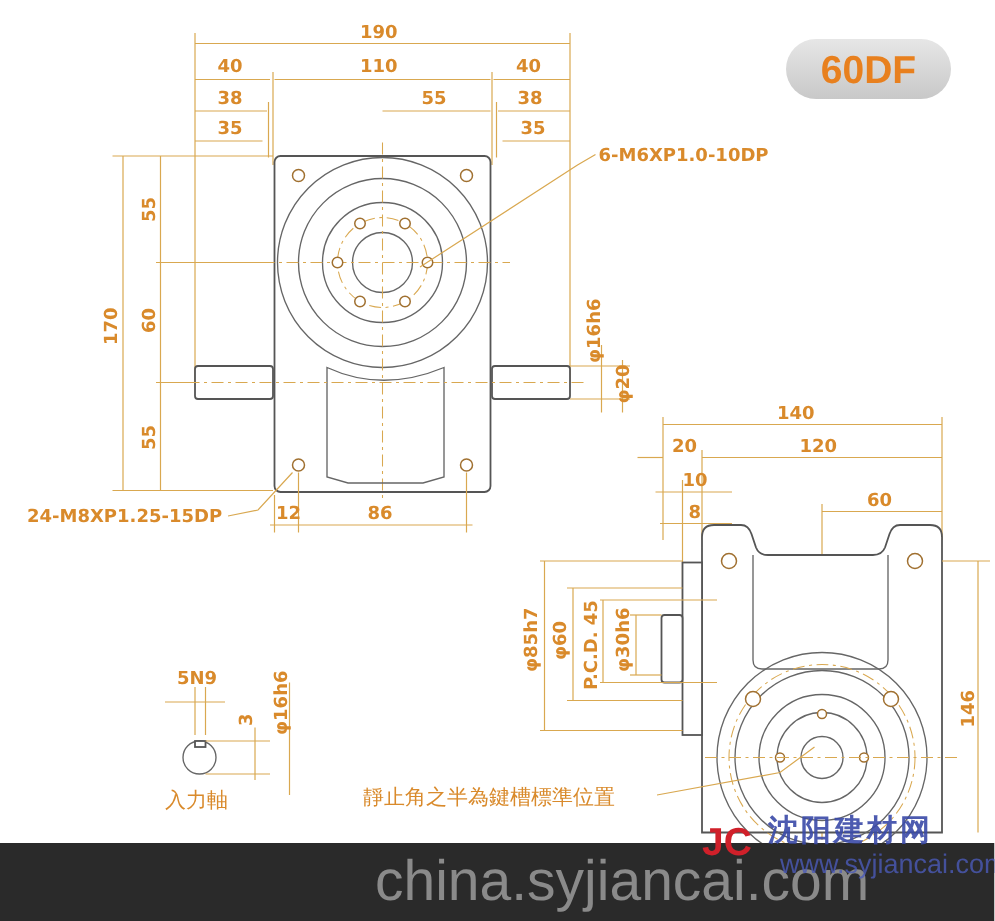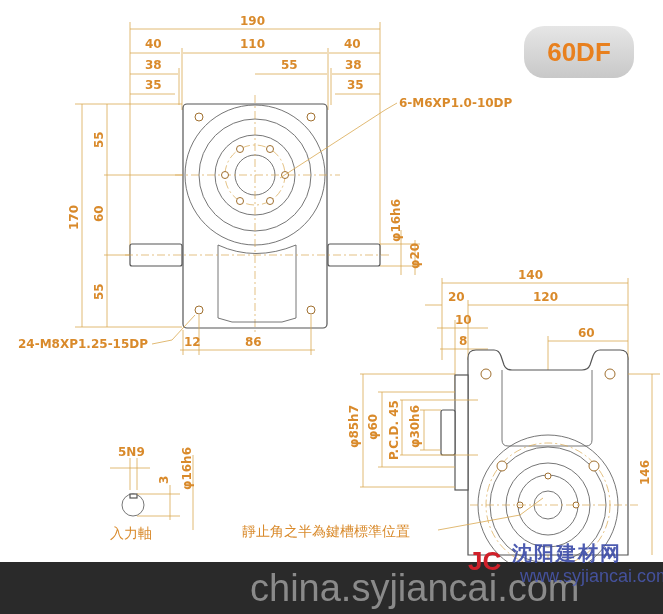--- a/index.html
+++ b/index.html
@@ -6,21 +6,21 @@
   body{width:663px;height:614px;position:relative;overflow:hidden;font-family:"DejaVu Sans",sans-serif;}
   #drawing{position:absolute;left:0;top:0;width:663px;height:614px;}
   .dim{fill:#d98a2b;font-family:"DejaVu Sans",sans-serif;font-size:12px;font-weight:bold;}
   .note{fill:#d98a2b;font-family:"DejaVu Sans",sans-serif;font-size:12px;font-weight:bold;}
   .cjk{fill:#d98a2b;font-family:"DejaVu Sans",sans-serif;font-size:14px;}
   .dl{stroke:#d9a850;stroke-width:0.8;fill:none;}
   .body{stroke:#555;stroke-width:1.2;fill:#fff;}
   .thin{stroke:#666;stroke-width:0.9;fill:none;}
   .center{stroke:#d9a850;stroke-width:0.7;stroke-dasharray:8 3 2 3;fill:none;}
   .hole{stroke:#a07030;stroke-width:1;fill:#fff;}
-  #badge{position:absolute;left:524px;top:26px;width:110px;height:52px;border-radius:20px;
+  #badge{position:absolute;left:524px;top:26px;width:110px;height:40px;border-radius:20px;
     background:linear-gradient(#e6e6e6,#c8c8c8);display:flex;align-items:center;justify-content:center;
     color:#e8801e;font-family:"Liberation Sans",sans-serif;font-weight:bold;font-size:26px;}
   #footer{position:absolute;left:0;top:562px;width:663px;height:52px;background:#2a2a2a;}
   #footer-text{position:absolute;left:250px;top:562px;color:#8a8a8a;font-family:"Liberation Sans",sans-serif;font-size:38px;line-height:52px;}
   #wm{position:absolute;left:512px;top:540px;color:#3a4aa8;font-family:Liberation Serif, serif;font-weight:bold;font-size:20px;letter-spacing:2px;opacity:0.9;}
   #wm-url{position:absolute;left:520px;top:566px;color:#4b5bb8;font-family:"Liberation Sans",sans-serif;font-size:18px;opacity:0.8;}
   #wm-logo{position:absolute;left:456px;top:546px;color:#d0202a;font-family:"Liberation Sans",sans-serif;font-weight:bold;font-size:26px;margin-left:12px;}
 </style>
 </head>
 <body>

